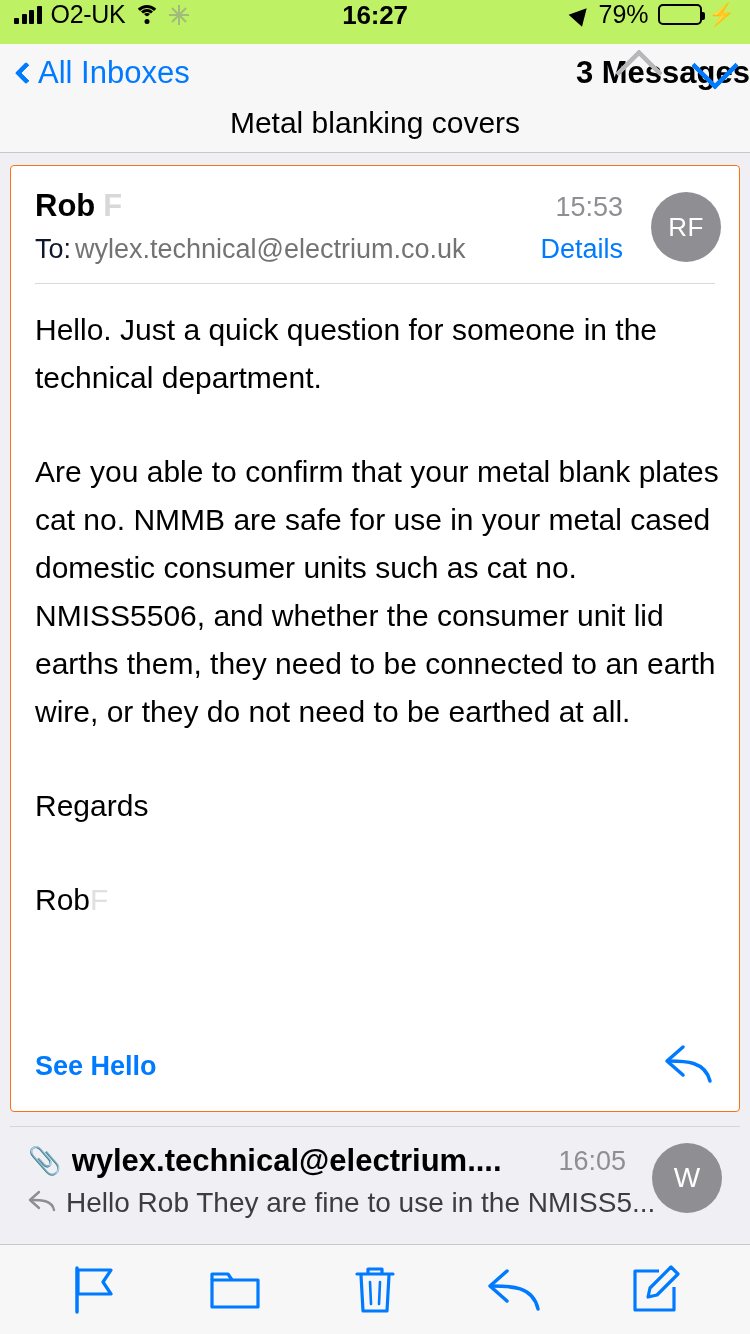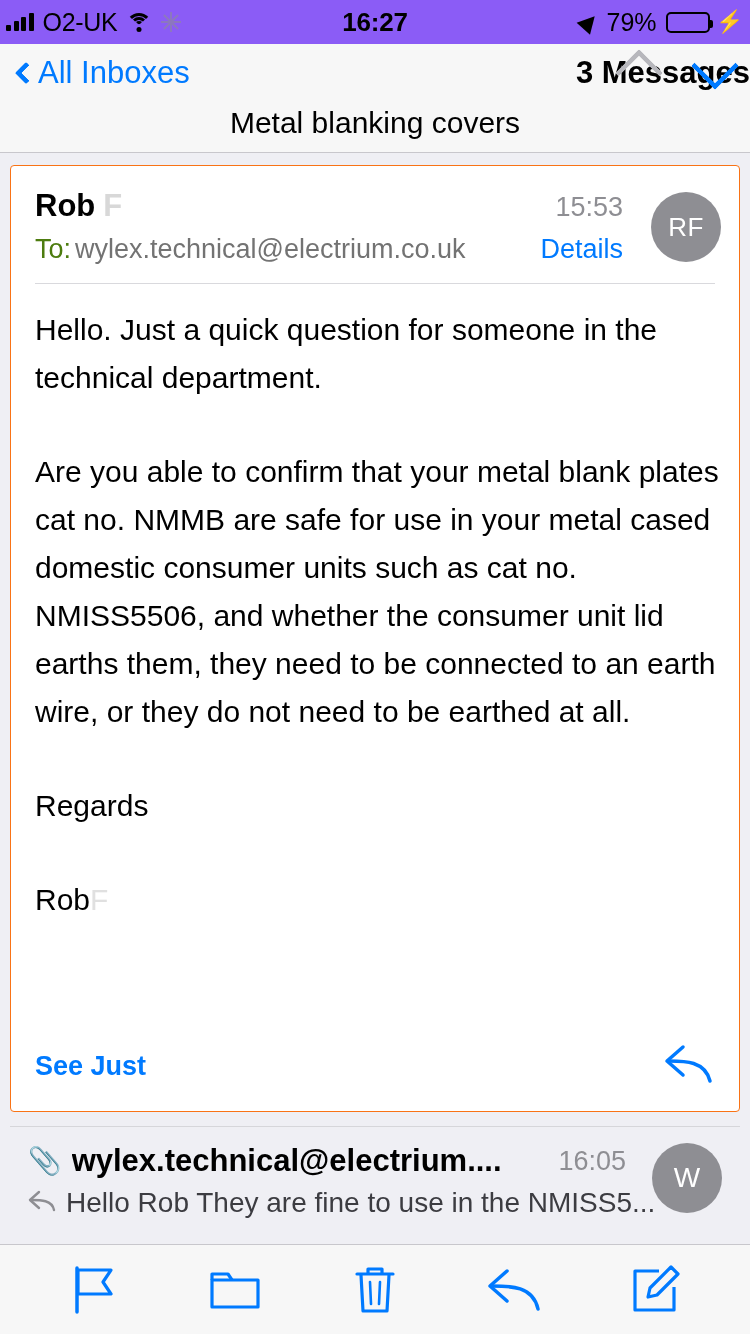--- a/index.html
+++ b/index.html
@@ -17,24 +17,24 @@
     height: 1334px;
     background: #efeff4;
     display: flex;
     flex-direction: column;
   }
 
   
   .status-bar {
     height: 44px;
     flex: 0 0 44px;
-    background: #8b5cf6;
-    display: flex;
-    align-items: center;
-    padding: 0 6px;
+    background: #bef264;
+    display: flex;
+    align-items: flex-start;
+    padding: 0 14px;
     font-size: 25px;
     font-weight: bold;
     color: #000;
     position: relative;
   }
   .status-left {
     display: flex;
     align-items: center;
     gap: 9px;
   }
@@ -209,21 +209,21 @@
     font-size: 27px;
     color: #8e8e93;
     padding-right: 92px;
   }
   .to-row {
     display: flex;
     align-items: baseline;
     margin-top: 10px;
     padding-bottom: 18px;
   }
-  .to-label { font-size: 27px; color: #4d7c0f; }
+  .to-label { font-size: 27px; color: #0f172a; }
   .to-address { font-size: 27px; color: #737373; margin-left: 4px; }
   .details-link {
     margin-left: auto;
     font-size: 27px;
     color: #007aff;
     padding-right: 92px;
   }
   .avatar {
     position: absolute;
     right: 18px;
@@ -410,21 +410,21 @@
       <div class="divider"></div>
 
       <div class="msg-body">
         <p>Hello. Just a quick question for someone in the technical department.</p>
         <p>Are you able to confirm that your metal blank plates cat no. NMMB are safe for use in your metal cased domestic consumer units such as cat no. NMISS5506, and whether the consumer unit lid earths them, they need to be connected to an earth wire, or they do not need to be earthed at all.</p>
         <p>Regards</p>
         <p><span>Rob</span><span class="sign-faded">F</span></p>
       </div>
 
       <div class="msg-footer">
-        <span class="see-more">See Just</span>
+        <span class="see-more">See Hello</span>
         <span class="reply-arrow">
           <svg width="52" height="42" viewBox="0 0 52 42" fill="none" xmlns="http://www.w3.org/2000/svg">
             <path d="M20 4 L4 18 L20 32" stroke="#007aff" stroke-width="3.5" fill="none" stroke-linecap="round" stroke-linejoin="round"></path>
             <path d="M6 18 C22 18 42 18 47 38" stroke="#007aff" stroke-width="3.5" fill="none" stroke-linecap="round"></path>
           </svg>
         </span>
       </div>
     </div>
 
     <div class="preview">

